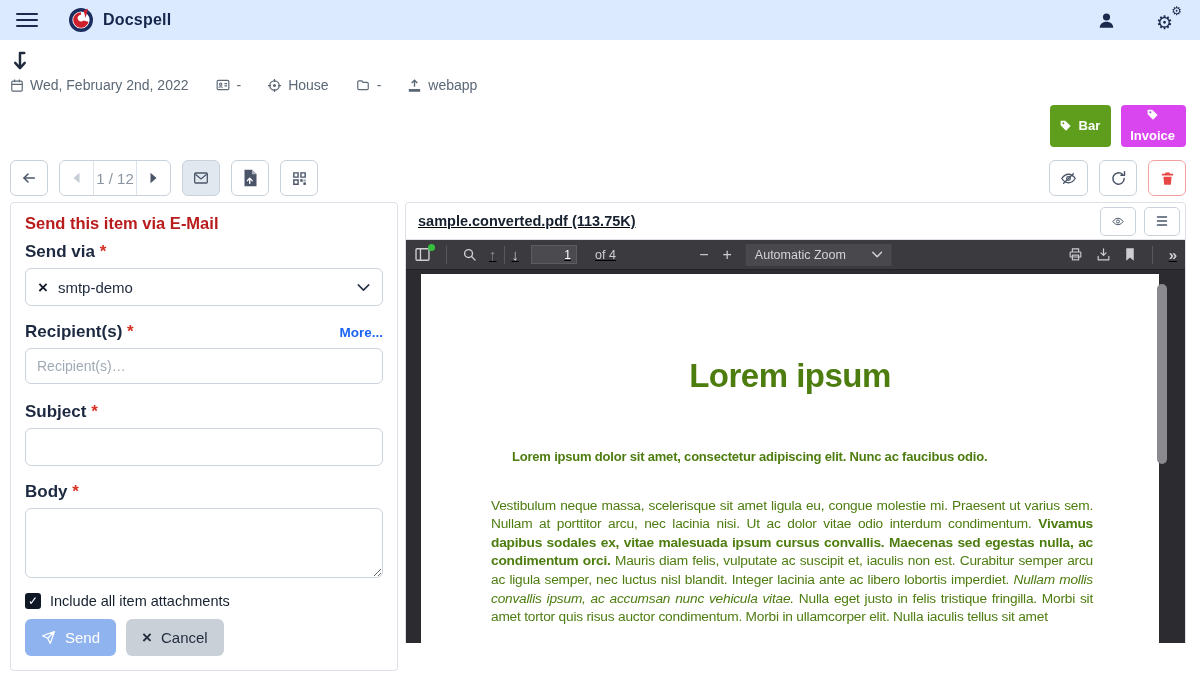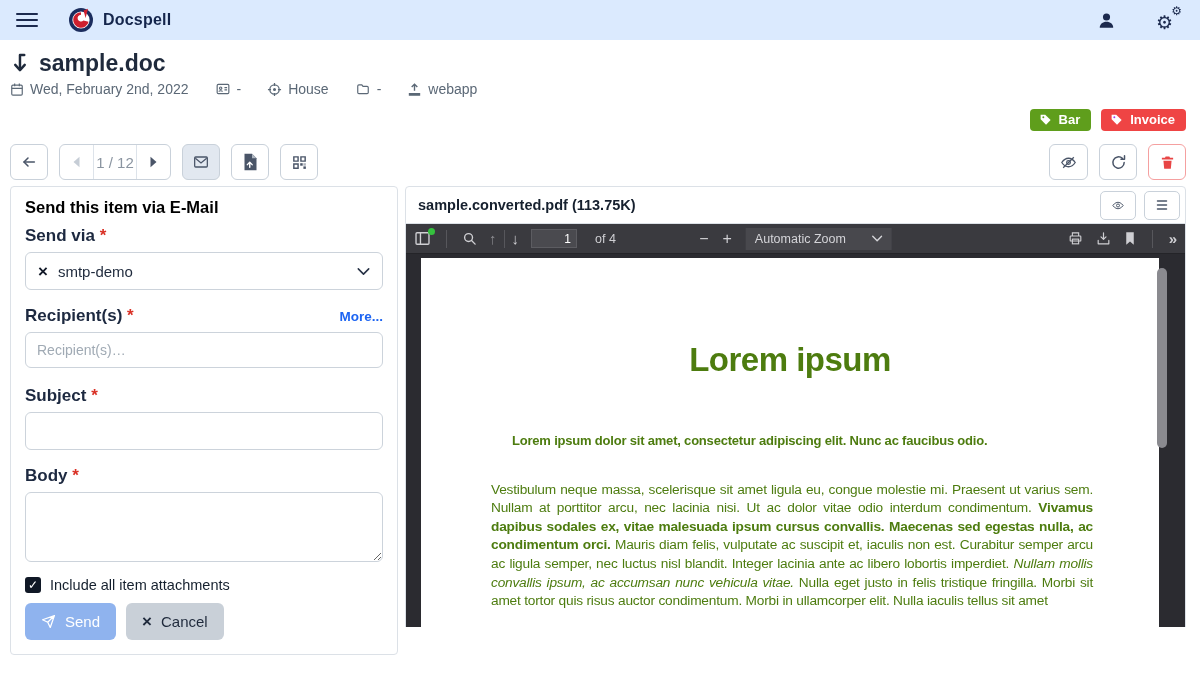--- a/index.html
+++ b/index.html
@@ -21,42 +21,42 @@
   .title-row { display:flex; align-items:center; gap:10px; margin:2px 0 3px 0; }
   .title-row h1 { font-size:23px; font-weight:700; color:#1f2a3c; }
   .meta-row { display:flex; align-items:center; gap:9px; color:#5b6876; font-size:14px; margin-top:4px; }
   .meta-item { display:flex; align-items:center; gap:6px; }
   .meta-sep { width:8px; }
 
   .tags-row { display:flex; justify-content:flex-end; gap:10px; margin-top:12px; }
   .tag { display:flex; align-items:center; gap:7px; color:#fff; font-weight:700; font-size:13px;
          padding:3px 11px 4px 9px; border-radius:4px; cursor:pointer; }
   .tag.green { background:#5f9e1c; }
-  .tag.purple { background:#ef4444; }
+  .tag.purple { background:#d946ef;flex-direction:column; }
 
   
   .toolbar-row { display:flex; align-items:center; justify-content:space-between; margin-top:13px; }
   .tb-group { display:flex; align-items:center; gap:11px; }
   .btn { height:36px; min-width:38px; padding:0 9px; border:1px solid #c9d1da; border-radius:6px;
          background:#fff; display:flex; align-items:center; justify-content:center; color:#4a5568; cursor:pointer; }
   .btn.active { background:#e2e8f0; }
   .btn.danger { border-color:#f5a0a0; }
   .pager { display:flex; align-items:stretch; border:1px solid #c9d1da; border-radius:6px; overflow:hidden; height:36px; background:#fff; }
   .pager > div { display:flex; align-items:center; justify-content:center; }
   .pager .pg-btn { width:33px; cursor:pointer; }
   .pager .pg-num { width:44px; color:#8b95a1; font-size:15px; border-left:1px solid #dde3ea; border-right:1px solid #dde3ea; }
 
   
   .columns { display:flex; gap:7px; margin-top:6px; align-items:flex-start; }
   .left-col { width:388px; flex:none; }
-  .right-col { flex:1; display:flex; flex-direction:column; height:441px; }
+  .right-col { flex:1; display:flex; flex-direction:column; height:441px;text-decoration:underline; }
 
   
   .mail-panel { border:1px solid #dce1e7; border-radius:4px; padding:11px 14px 14px 14px; background:#fff; }
-  .mail-panel h2 { font-size:16.5px; font-weight:700; color:#000000; }
+  .mail-panel h2 { font-size:16.5px; font-weight:700; color:#b91c1c; }
   .fld-label { font-size:17px; font-weight:700; color:#1d2940; margin:9px 0 6px 0; }
   .req { color:#d93025; }
   .label-row { display:flex; justify-content:space-between; align-items:baseline; margin-top:16px; }
   .label-row .fld-label { margin:0; }
   .more-link { color:#1c64f2; font-weight:700; font-size:13.5px; cursor:pointer; }
   .select-box { height:38px; border:1px solid #ccd3db; border-radius:6px; display:flex; align-items:center;
                 padding:0 12px; font-size:15px; color:#1f2a3c; gap:10px; cursor:pointer; background:#fff; }
   .select-box .x { font-weight:700; font-size:17px; line-height:1; color:#111827; }
   .select-box .chev { margin-left:auto; color:#273246; }
   .text-input { width:100%; height:36px; border:1px solid #ccd3db; border-radius:6px; padding:0 11px;
@@ -152,21 +152,20 @@
   </div>
 </div>
 
 <div class="content">
 
   <div class="title-row">
     <svg width="19" height="23" viewBox="0 0 20 24" fill="none" stroke="#1f2a3c" stroke-width="2.6" stroke-linecap="round" stroke-linejoin="round">
       <path d="M15 3h-4.5v14.5"></path>
         <path d="M5.5 13.5 10.5 19l5-5.5"></path>
     </svg>
-    <h1>sample.doc</h1>
   </div>
   <div class="meta-row">
     <span class="meta-item">
       <svg width="14" height="15" viewBox="0 0 24 24" fill="none" stroke="#5b6876" stroke-width="2">
           <rect x="3" y="4.5" width="18" height="17" rx="2"></rect>
           <path d="M8 1.5v5M16 1.5v5M3 10h18"></path>
         </svg>
       <span>Wed, February 2nd, 2022</span>
     </span>
     <span class="meta-sep"></span>

